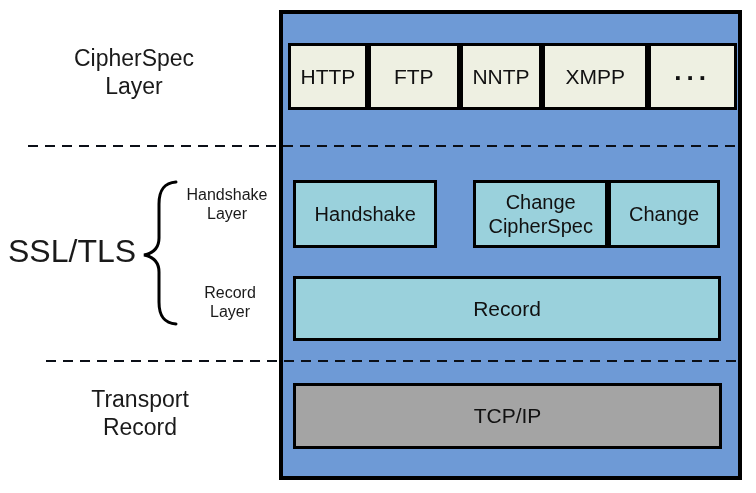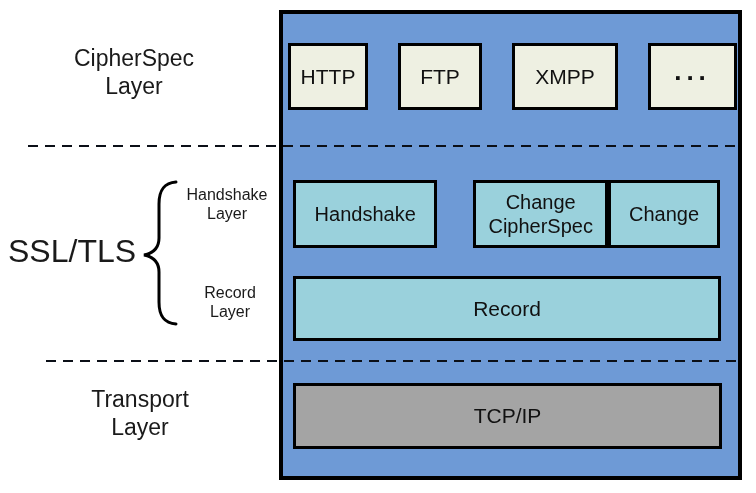--- a/index.html
+++ b/index.html
@@ -92,21 +92,21 @@
     font-size: 21px;
     height: 100%;
   }
   .pbox.ssl {
     background: var(--ssl-box, #9ad1dc);
     font-size: 20px;
     line-height: 24px;
     height: 100%;
   }
   .w-http { width: 80px; }
-  .w-ftp  { width: 84px; }
+  .w-ftp  { width: 92px; }
   .w-nntp { width: 83px; }
   .w-xmpp { width: 106px; }
   .w-dots { width: 89px; }
   .w-hs   { width: 147px; }
   .w-ccs  { width: 137px; margin-left: 36px; }
   .w-alert{ width: 114px; }
 
   .dots-text {
     font-weight: bold;
     font-size: 26px;
@@ -148,30 +148,31 @@
   <div class="layer-label big" id="ssl-label">SSL/TLS</div>
 
   <svg id="brace" viewBox="0 0 42 148">
     <path d="M 39 3 C 27 4, 22 11, 22 25 L 22 59 C 22 69, 17 74, 7 76 C 17 78, 22 83, 22 93 L 22 123 C 22 137, 27 144, 39 145" fill="none" stroke="#000000" stroke-width="3" stroke-linecap="round"></path>
   </svg>
 
   <div class="layer-label small" id="record-label">Record
 Layer</div>
 
   <div class="layer-label big" id="transport-label">Transport
-Layer</div>
+Record</div>
 
   <div class="dashed-line" id="dash1"></div>
   <div class="dashed-line" id="dash2"></div>
 
   <div class="stack-panel">
 
     <div class="row" id="app-row">
       <div class="pbox app w-http">HTTP</div>
       <div class="pbox app w-ftp">FTP</div>
+      <div class="pbox app w-nntp">NNTP</div>
       <div class="pbox app w-xmpp">XMPP</div>
       <div class="pbox app w-dots">
         <span class="dots-text">...</span>
       </div>
     </div>
 
     <div class="row" id="ssl-row">
       <div class="pbox ssl w-hs">Handshake</div>
       <div class="pbox ssl w-ccs">Change
 CipherSpec</div>

